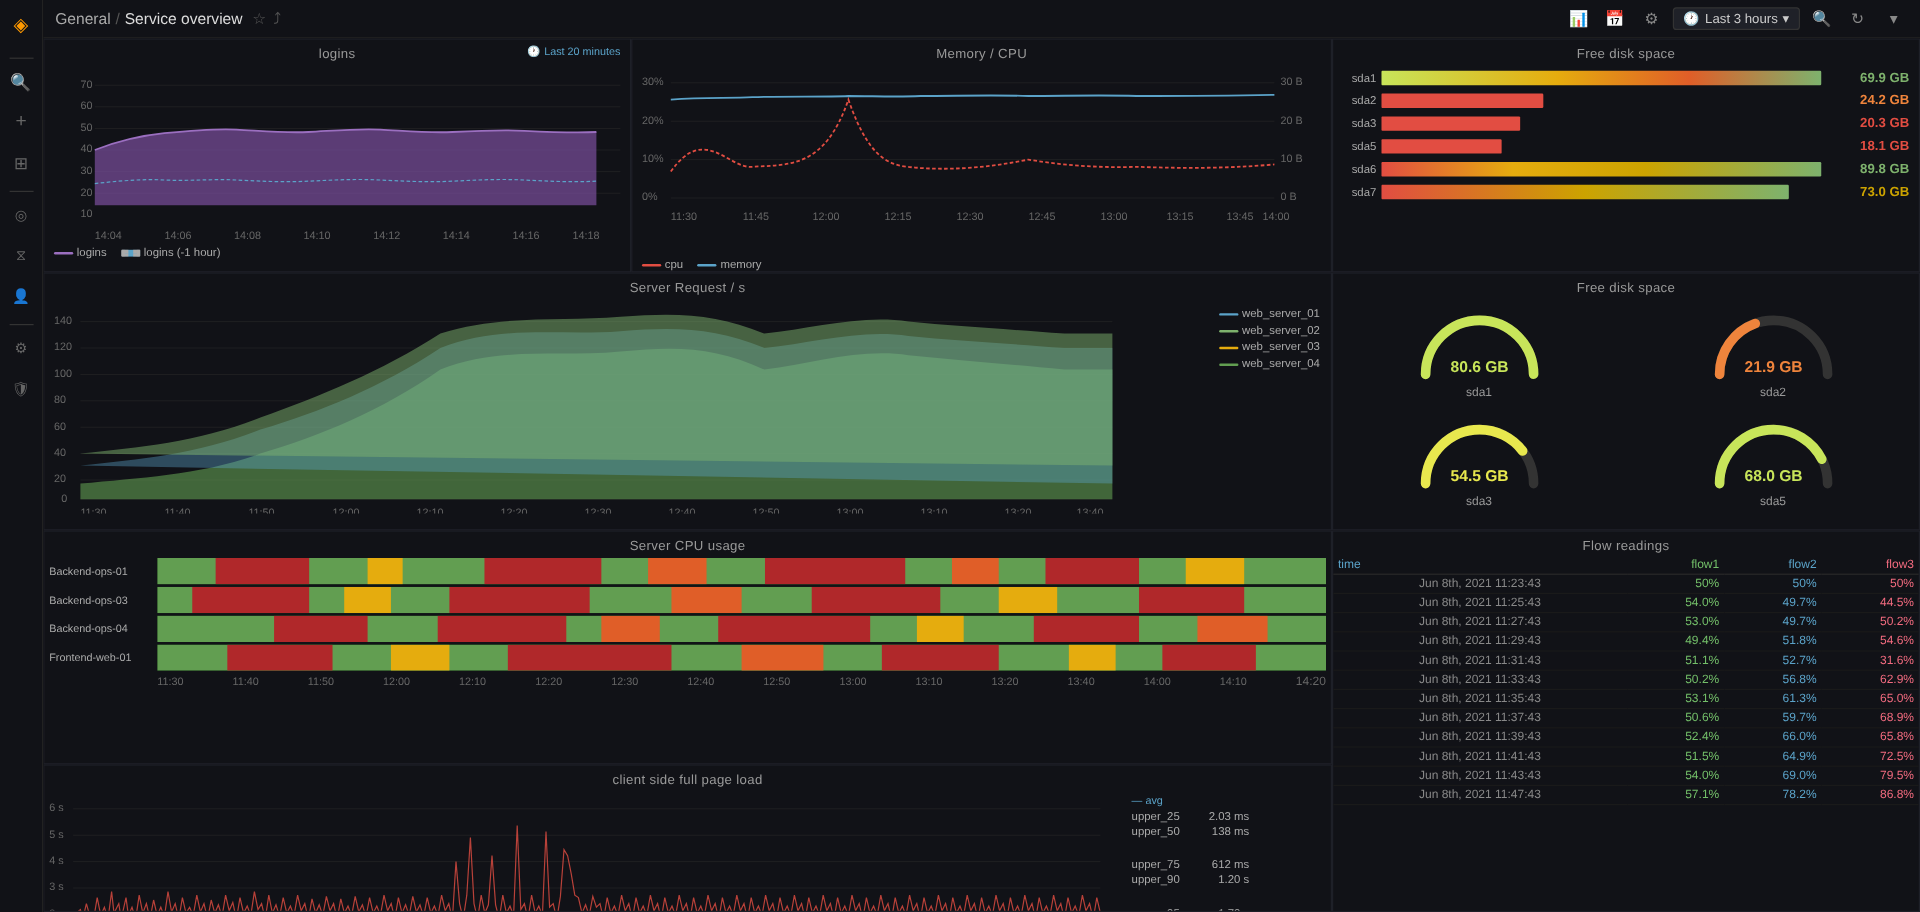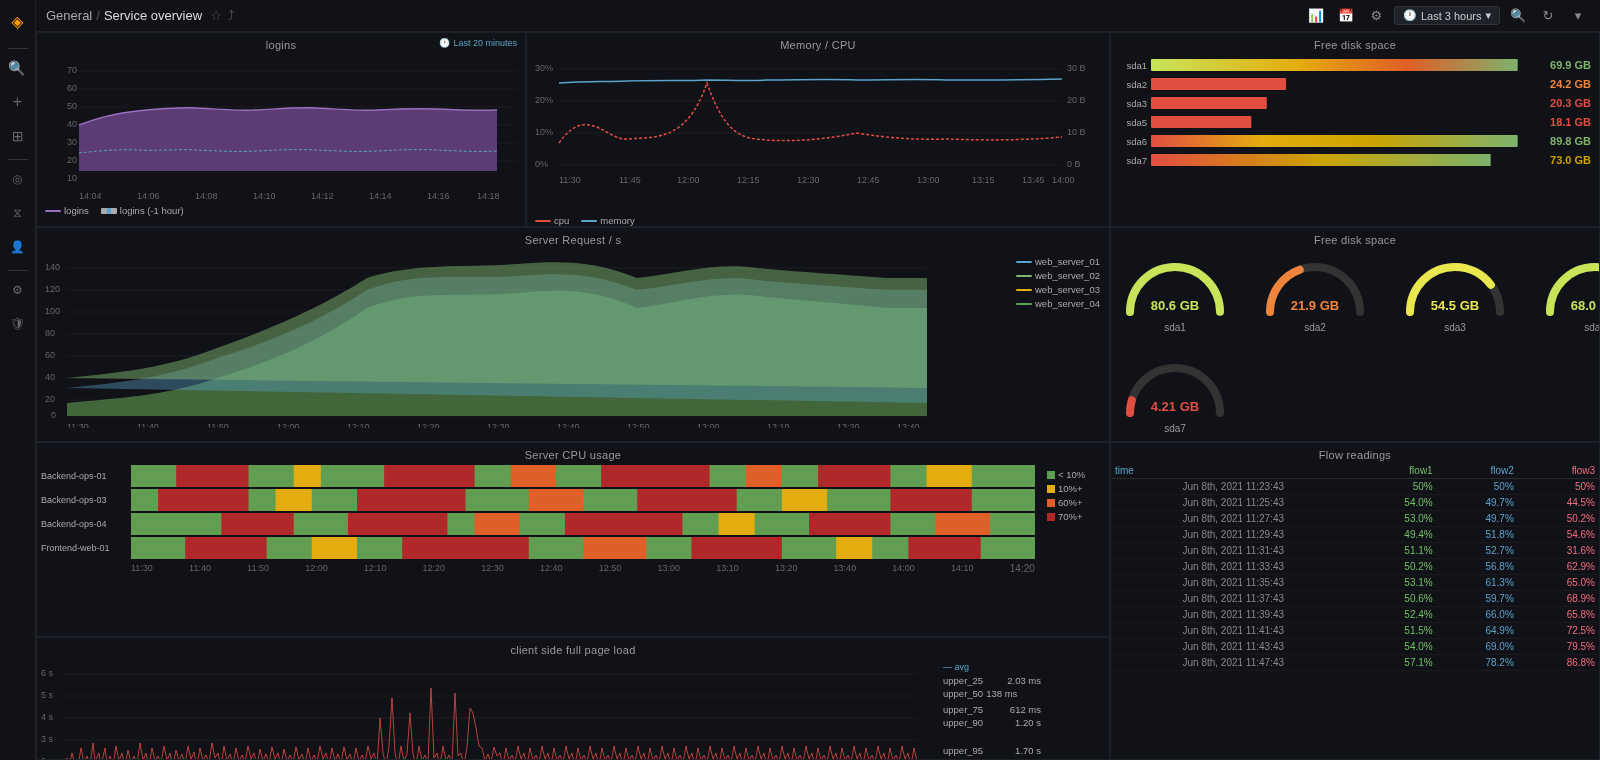--- a/index.html
+++ b/index.html
@@ -179,24 +179,24 @@
     .disk-value {
       font-size: 11px;
       font-weight: bold;
       width: 50px;
       text-align: right;
     }
 
     
     .gauges-grid {
       display: grid;
-      grid-template-columns: repeat(5, 1fr);
+      grid-template-columns: repeat(2, 1fr);
       grid-template-rows: repeat(2, 1fr);
       padding: 4px;
-      gap: 20px;
+      gap: 10px;
     }
     .gauge-item {
       display: flex;
       flex-direction: column;
       align-items: center;
       justify-content: center;
     }
     .gauge-name {
       font-size: 10px;
       color: #999;
@@ -716,38 +716,20 @@
             <span style="font-size:9px;color:#666">13:00</span>
             <span style="font-size:9px;color:#666">13:10</span>
             <span style="font-size:9px;color:#666">13:20</span>
             <span style="font-size:9px;color:#666">13:40</span>
             <span style="font-size:9px;color:#666">14:00</span>
             <span style="font-size:9px;color:#666">14:10</span>
             <span style="font-size:10px;color:#666">14:20</span>
           </div>
         </div>
 
-        <div style="padding:6px 8px;flex-shrink:0;width:70px">
-          <div class="legend-item" style="margin-bottom:3px">
-              <div class="legend-square" style="background:#629e51"></div>
-              <span>&lt; 10%</span>
-            </div>
-          <div class="legend-item" style="margin-bottom:3px">
-              <div class="legend-square" style="background:#e5ac0e"></div>
-              <span>10%+</span>
-            </div>
-          <div class="legend-item" style="margin-bottom:3px">
-              <div class="legend-square" style="background:#e05e28"></div>
-              <span>60%+</span>
-            </div>
-          <div class="legend-item">
-              <div class="legend-square" style="background:#b0282a"></div>
-              <span>70%+</span>
-            </div>
-        </div>
       </div>
     </div>
 
     <div class="panel flow-panel" style="overflow:hidden">
       <div class="panel-title">Flow readings</div>
       <div class="scrollable-table" style="height:calc(100% - 22px);overflow-y:auto">
         <table class="flow-table">
           <thead>
             <tr>
               <th style="color:#5ba3c9;text-align:left">time</th>
@@ -853,21 +835,21 @@
 
           <path d="M24,108 C50,106 80,107 110,106 C150,105 200,107 250,106 C300,106 350,107 380,105 C400,103 420,104 450,108 L450,118 L24,118 Z" fill="#f2a02e" opacity="0.3"></path>
         </svg>
 
         <div style="padding:4px 6px;flex-shrink:0;font-size:9.5px;min-width:110px">
           <div style="color:#5ba3c9;font-size:9px;margin-bottom:3px">— avg</div>
           <div class="legend-item" style="margin-bottom:2px;justify-content:space-between">
               <span>upper_25</span>
               <span style="color:#aaa">2.03 ms</span>
             </div>
-          <div class="legend-item" style="margin-bottom:5px;">
+          <div class="legend-item" style="margin-bottom:16px;justify-content:space-between">
               <span>upper_50</span>
               <span style="color:#aaa">138 ms</span>
             </div>
           <div class="legend-item" style="margin-bottom:2px;justify-content:space-between">
               <span>upper_75</span>
               <span style="color:#aaa">612 ms</span>
             </div>
           <div class="legend-item" style="margin-bottom:17px;justify-content:space-between">
               <span>upper_90</span>
               <span style="color:#aaa">1.20 s</span>

